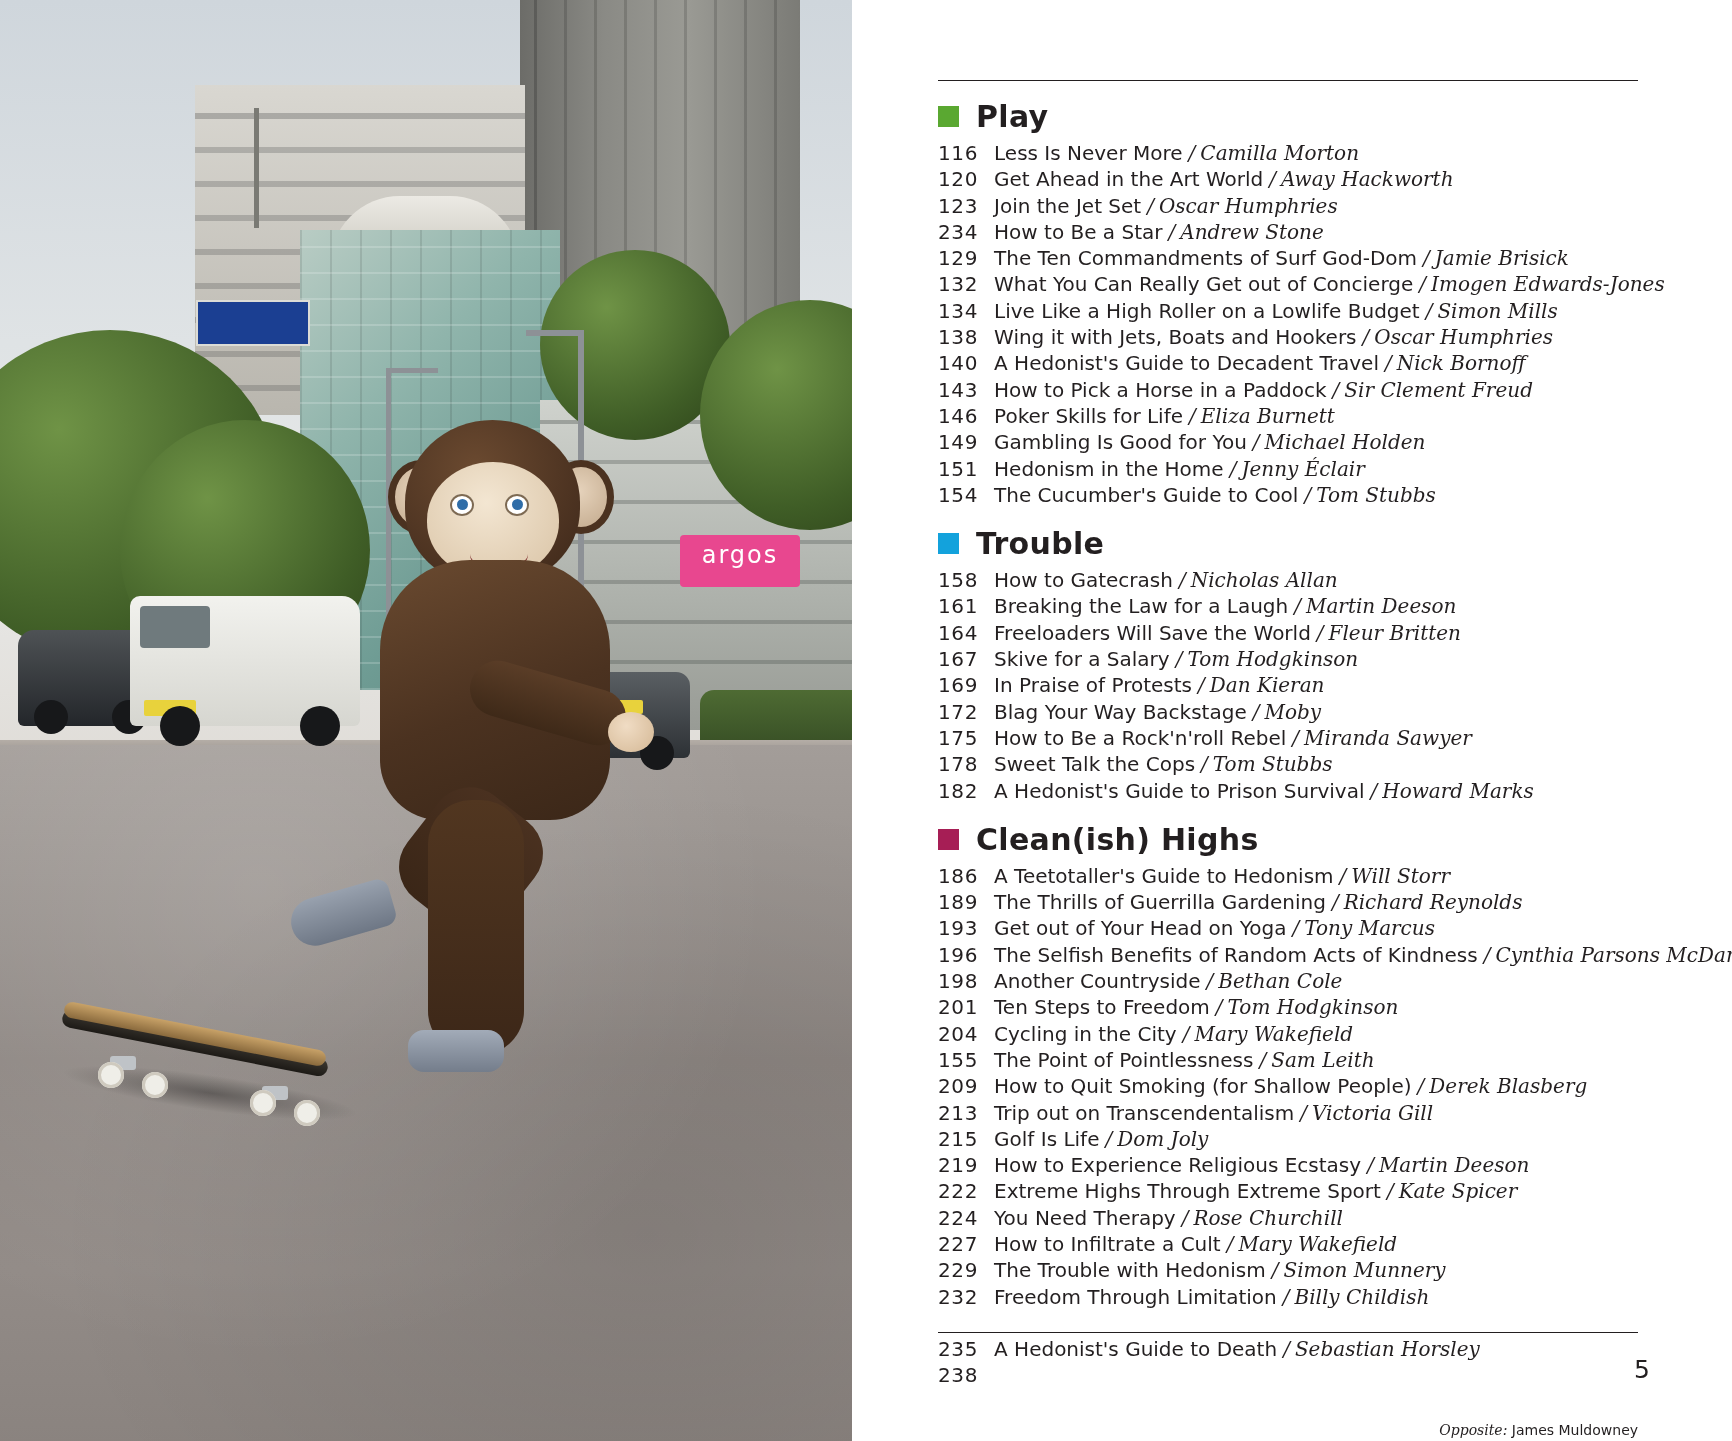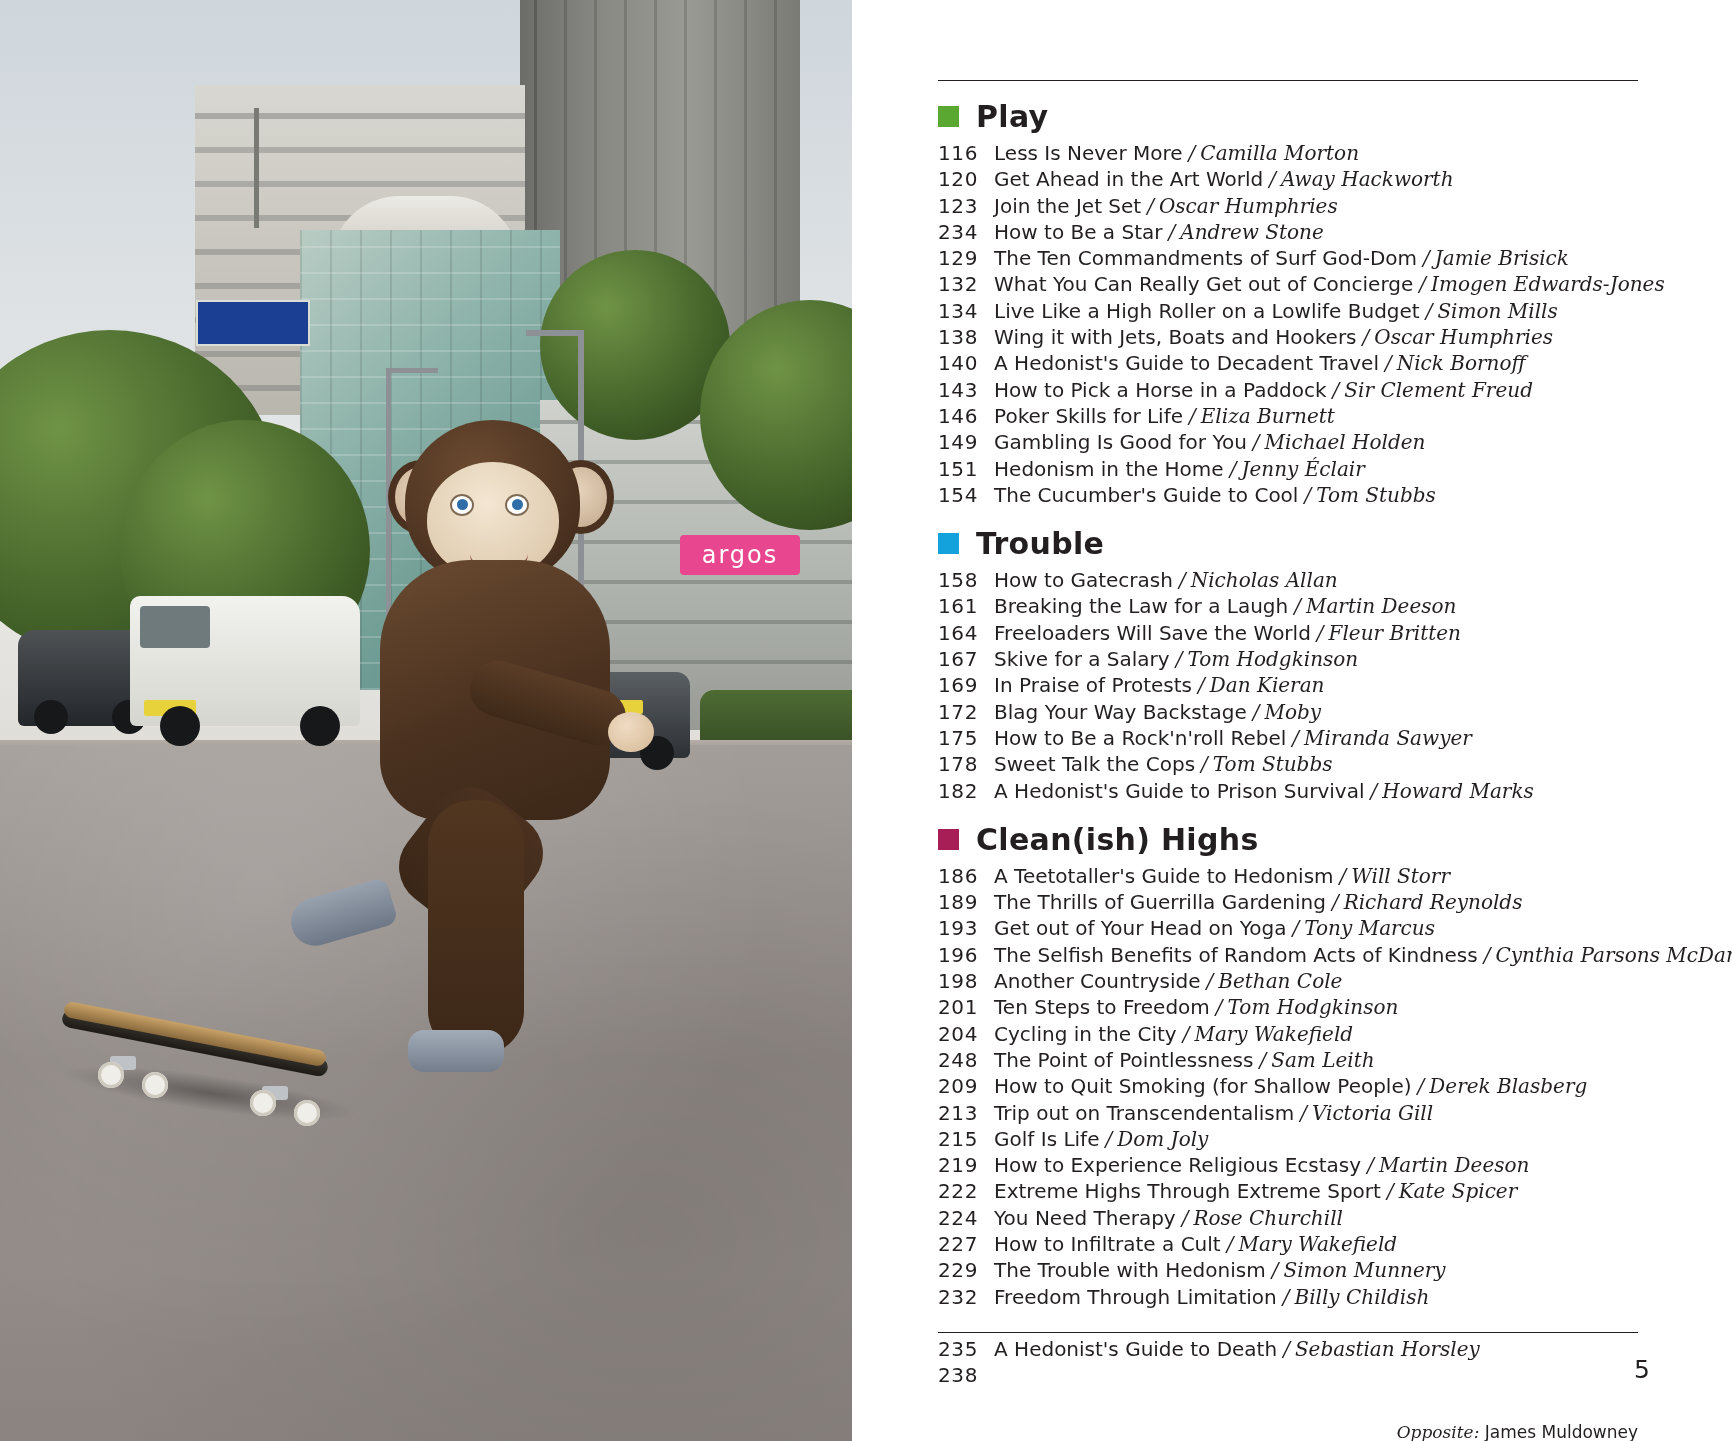--- a/index.html
+++ b/index.html
@@ -117,21 +117,21 @@
   }
   .office-right:before {
     content: "";
     position: absolute; left: 0; top: 20px; width: 322px; height: 4px;
     background: rgba(70,75,72,0.35);
     box-shadow: 0 40px rgba(70,75,72,0.3), 0 80px rgba(70,75,72,0.3), 0 120px rgba(70,75,72,0.3),
                 0 160px rgba(70,75,72,0.3), 0 200px rgba(70,75,72,0.3), 0 240px rgba(70,75,72,0.3);
   }
   .shop-sign {
     position: absolute;
-    left: 680px; top: 535px; width: 120px; height: 40px;
+    left: 680px; top: 535px; width: 120px; height: 52px;
     background: #e8478f;
     border-radius: 4px;
     color: #fff;
     font-size: 24px;
     letter-spacing: 2px;
     line-height: 40px;
     text-align: center;
     font-family: "DejaVu Sans", sans-serif;
   }
   .tree {
@@ -363,21 +363,21 @@
     font-style: italic;
   }
   .tail-block {
     margin-top: 26px;
   }
   .credit {
     margin-top: 34px;
     text-align: right;
     width: 700px;
     font-family: "DejaVu Sans", sans-serif;
-    font-size: 17px;
+    font-size: 14px;
     color: #231f20;
   }
   .credit .lead {
     font-family: "DejaVu Serif", serif;
     font-style: italic;
   }
   .bottom-rule {
     position: absolute;
     left: 86px;
     top: 1332px;
@@ -666,21 +666,21 @@
                 <span class="sep">/</span>
                 <span class="author">Tom Hodgkinson</span>
               </div>
               <div class="entry">
                 <span class="page">204</span>
                 <span class="title">Cycling in the City</span>
                 <span class="sep">/</span>
                 <span class="author">Mary Wakefield</span>
               </div>
               <div class="entry">
-                <span class="page">248</span>
+                <span class="page">155</span>
                 <span class="title">The Point of Pointlessness</span>
                 <span class="sep">/</span>
                 <span class="author">Sam Leith</span>
               </div>
               <div class="entry">
                 <span class="page">209</span>
                 <span class="title">How to Quit Smoking (for Shallow People)</span>
                 <span class="sep">/</span>
                 <span class="author">Derek Blasberg</span>
               </div>

